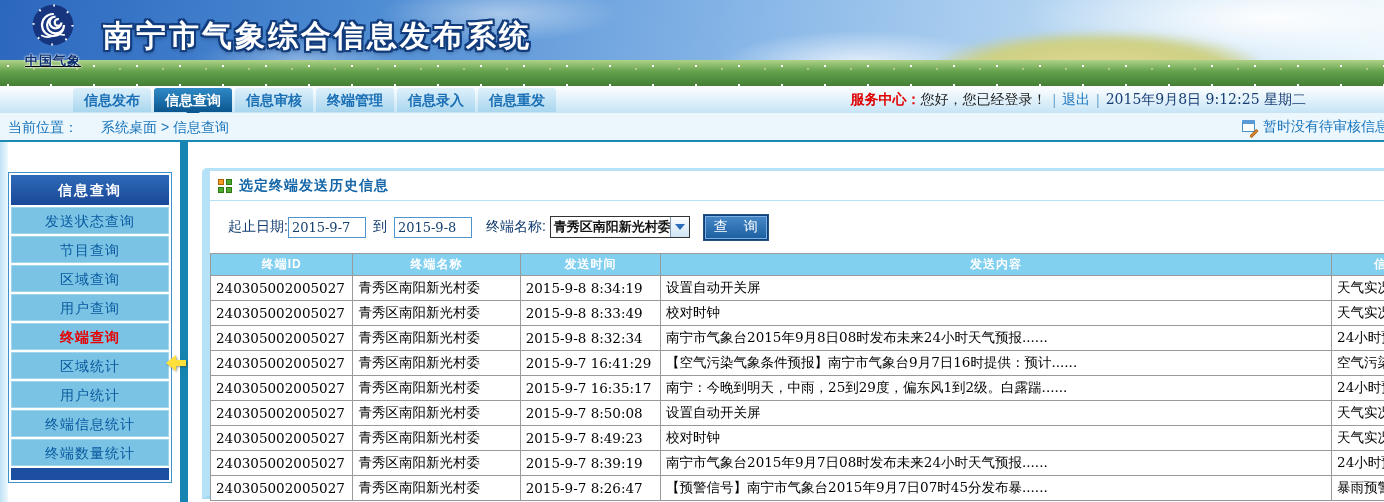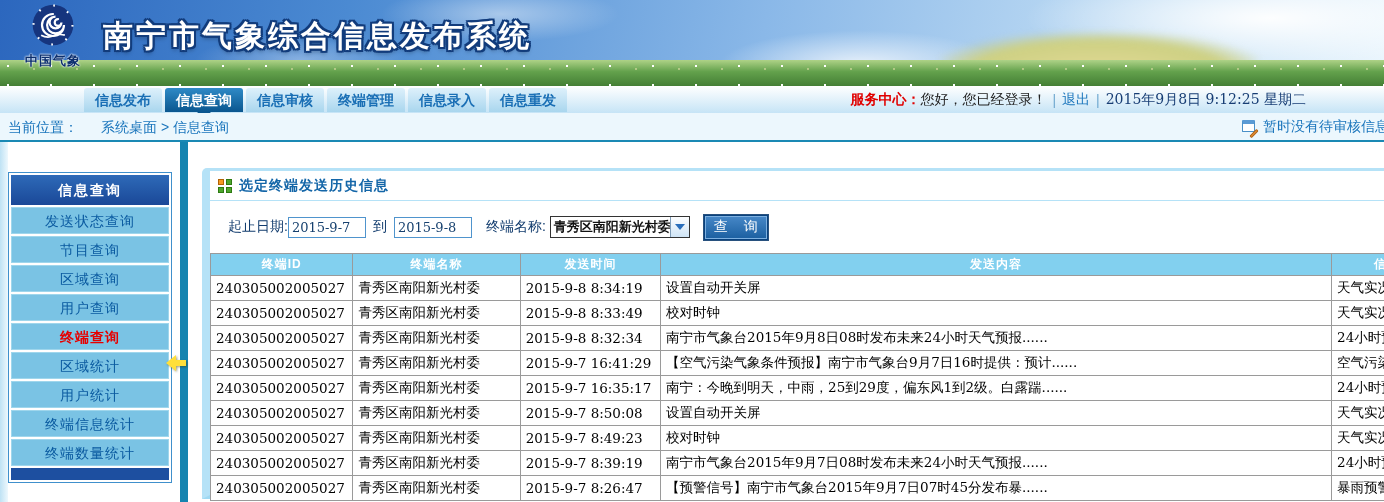--- a/index.html
+++ b/index.html
@@ -18,31 +18,31 @@
   .grass { position:absolute; left:0; right:0; bottom:0; height:26px;
     background:
       radial-gradient(circle 1.3px at 8px 6px,  #ffffff 55%, transparent 62%),
       radial-gradient(circle 1.1px at 24px 15px,#ffffff 55%, transparent 62%),
       radial-gradient(circle 1.2px at 34px 9px, #ffeebc 55%, transparent 62%),
       linear-gradient(180deg,#aed287,#63a14c 45%,#447f35);
     background-size:43px 19px,43px 19px,43px 19px,100% 100%; }
   .hill { position:absolute; right:120px; bottom:8px; width:330px; height:46px;
     background:radial-gradient(ellipse at 50% 90%, #e3da96, #cdd083 55%, rgba(205,208,131,0) 75%);
     border-radius:50%; filter:blur(3px); }
-  .logo-wrap { position:absolute; left:24px; top:3px; width:58px; text-align:center; }
+  .logo-wrap { position:absolute; left:24px; top:3px; width:58px; text-align:center;text-decoration:underline; }
   .logo-caption { margin-top:1px; font-size:13px; font-weight:bold; color:#0c2f6e;
     text-shadow:0 0 2px #fff,0 0 2px #fff; letter-spacing:1px; white-space:nowrap; }
   .page-title { position:absolute; left:103px; top:16px; font-size:30px; font-weight:bold;
     letter-spacing:3px; color:#fff; white-space:nowrap;
     text-shadow:-2px 0 #123c7c, 2px 0 #123c7c, 0 -2px #123c7c, 0 2px #123c7c,
                 -2px -2px #123c7c, 2px 2px #123c7c, -2px 2px #123c7c, 2px -2px #123c7c, 0 3px 4px rgba(0,0,0,.35); }
 
   
   .navrow { position:relative; height:27px; background:linear-gradient(180deg,#ffffff,#c6e4f6); }
-  .tabs { position:absolute; left:84px; top:2px; display:flex; gap:3px; }
+  .tabs { position:absolute; left:73px; top:2px; display:flex; gap:3px; }
   .tab { position:relative; height:24px; line-height:24px; padding:0 11px; font-size:14px; font-weight:bold;
     color:#1a6fb5; background:linear-gradient(180deg,#ddf0fb,#a9d6ee); border-radius:3px 3px 0 0; cursor:pointer; }
   .tab.active { color:#fff; background:linear-gradient(180deg,#2f8ac6,#0a568f); }
   .tab.active::after { content:''; position:absolute; left:50%; bottom:-6px; margin-left:-7px;
     border-left:7px solid transparent; border-right:7px solid transparent; border-top:6px solid #0a568f; }
   .service { position:absolute; right:78px; top:0; height:27px; display:flex; align-items:center;
     font-size:14px; white-space:nowrap; }
   .service .svc-label { color:#e00000; font-weight:bold;margin-left:23px; }
   .service .greet { color:#222; }
   .service .sep { color:#6fa8cf; margin:0 6px; }

